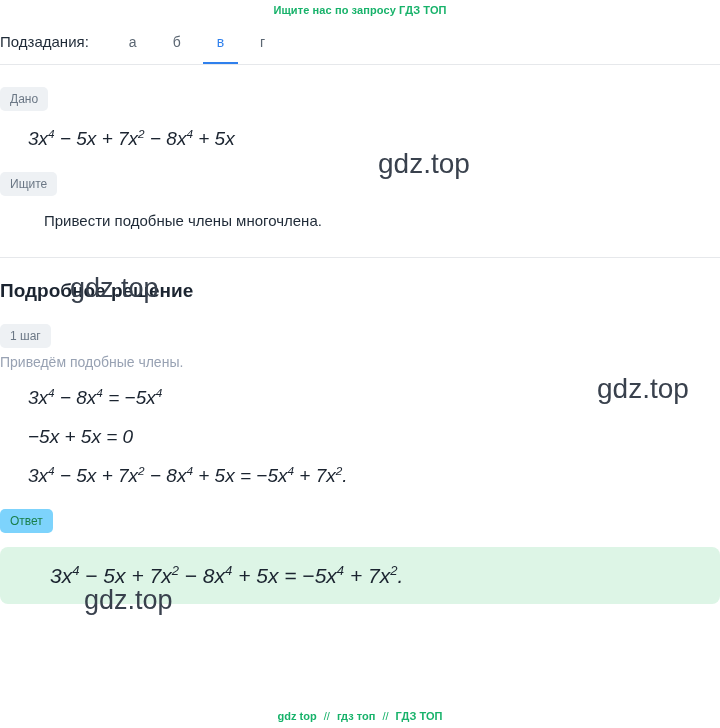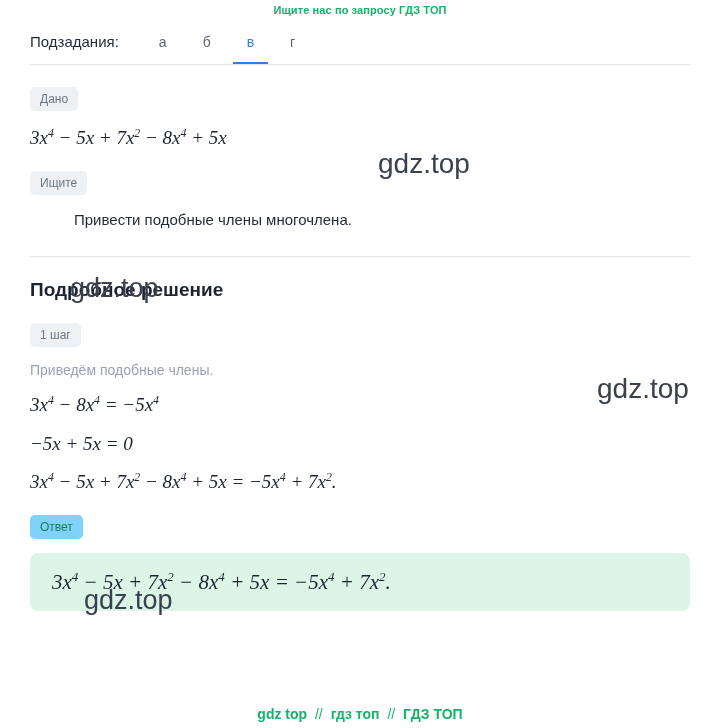--- a/index.html
+++ b/index.html
@@ -22,21 +22,21 @@
   }
   .top-banner {
     text-align: center;
     font-size: 11px;
     font-weight: bold;
     color: #17b26a;
     padding-top: 4px;
     letter-spacing: 0.1px;
   }
   .content {
-    padding: 0 30px;
+    padding: 0 0;
   }
   
   .subtasks {
     display: flex;
     align-items: flex-end;
     border-bottom: 1px solid #e6e8eb;
     margin-top: 14px;
     padding-bottom: 0;
   }
   .subtasks-label {
@@ -65,42 +65,43 @@
     font-size: 12px;
     border-radius: 5px;
     padding: 5px 10px;
     margin-top: 22px;
   }
   .chip.answer {
     background: #7dd3fc;
     color: #1a7f4b;
   }
   .formula {
-    font-family: Liberation Serif, serif;
+    font-family: Liberation Sans, sans-serif;
     font-style: italic;
     font-size: 19px;
     color: #1b2430;
     margin-top: 16px;
     white-space: nowrap;
+    margin-left: 28px;
   }
   sup {
     font-size: 0.62em;
     vertical-align: super;
     font-style: italic;
   }
   .text-line {
     font-size: 15px;
     color: #1f2a37;
     margin-top: 16px;
     margin-left: 44px;
   }
   .muted-line {
     font-size: 14px;
     color: #98a2b3;
-    margin-top: 15px;
+    margin-top: 6px;
   }
   .divider {
     border-top: 1px solid #e6e8eb;
     margin-top: 28px;
   }
   .section-title {
     font-size: 19px;
     font-weight: bold;
     color: #1b2430;
     margin-top: 22px;
@@ -127,21 +128,21 @@
   .wm-1 { left: 378px; top: 148px; font-size: 28px; color: #39414d; }
   .wm-2 { left: 70px;  top: 273px; font-size: 27px; color: #39414d; }
   .wm-3 { left: 597px; top: 373px; font-size: 28px; color: #39414d; }
   .wm-4 { left: 84px;  top: 585px; font-size: 27px; color: #39414d; }
   .footer {
     position: absolute;
     bottom: 6px;
     left: 0;
     width: 100%;
     text-align: center;
-    font-size: 14px;
+    font-size: 11px;
     font-weight: bold;
     color: #17b26a;
   }
   .footer .sep {
     color: #17b26a;
     margin: 0 4px;
     font-weight: normal;
   }
 </style>
 </head>

